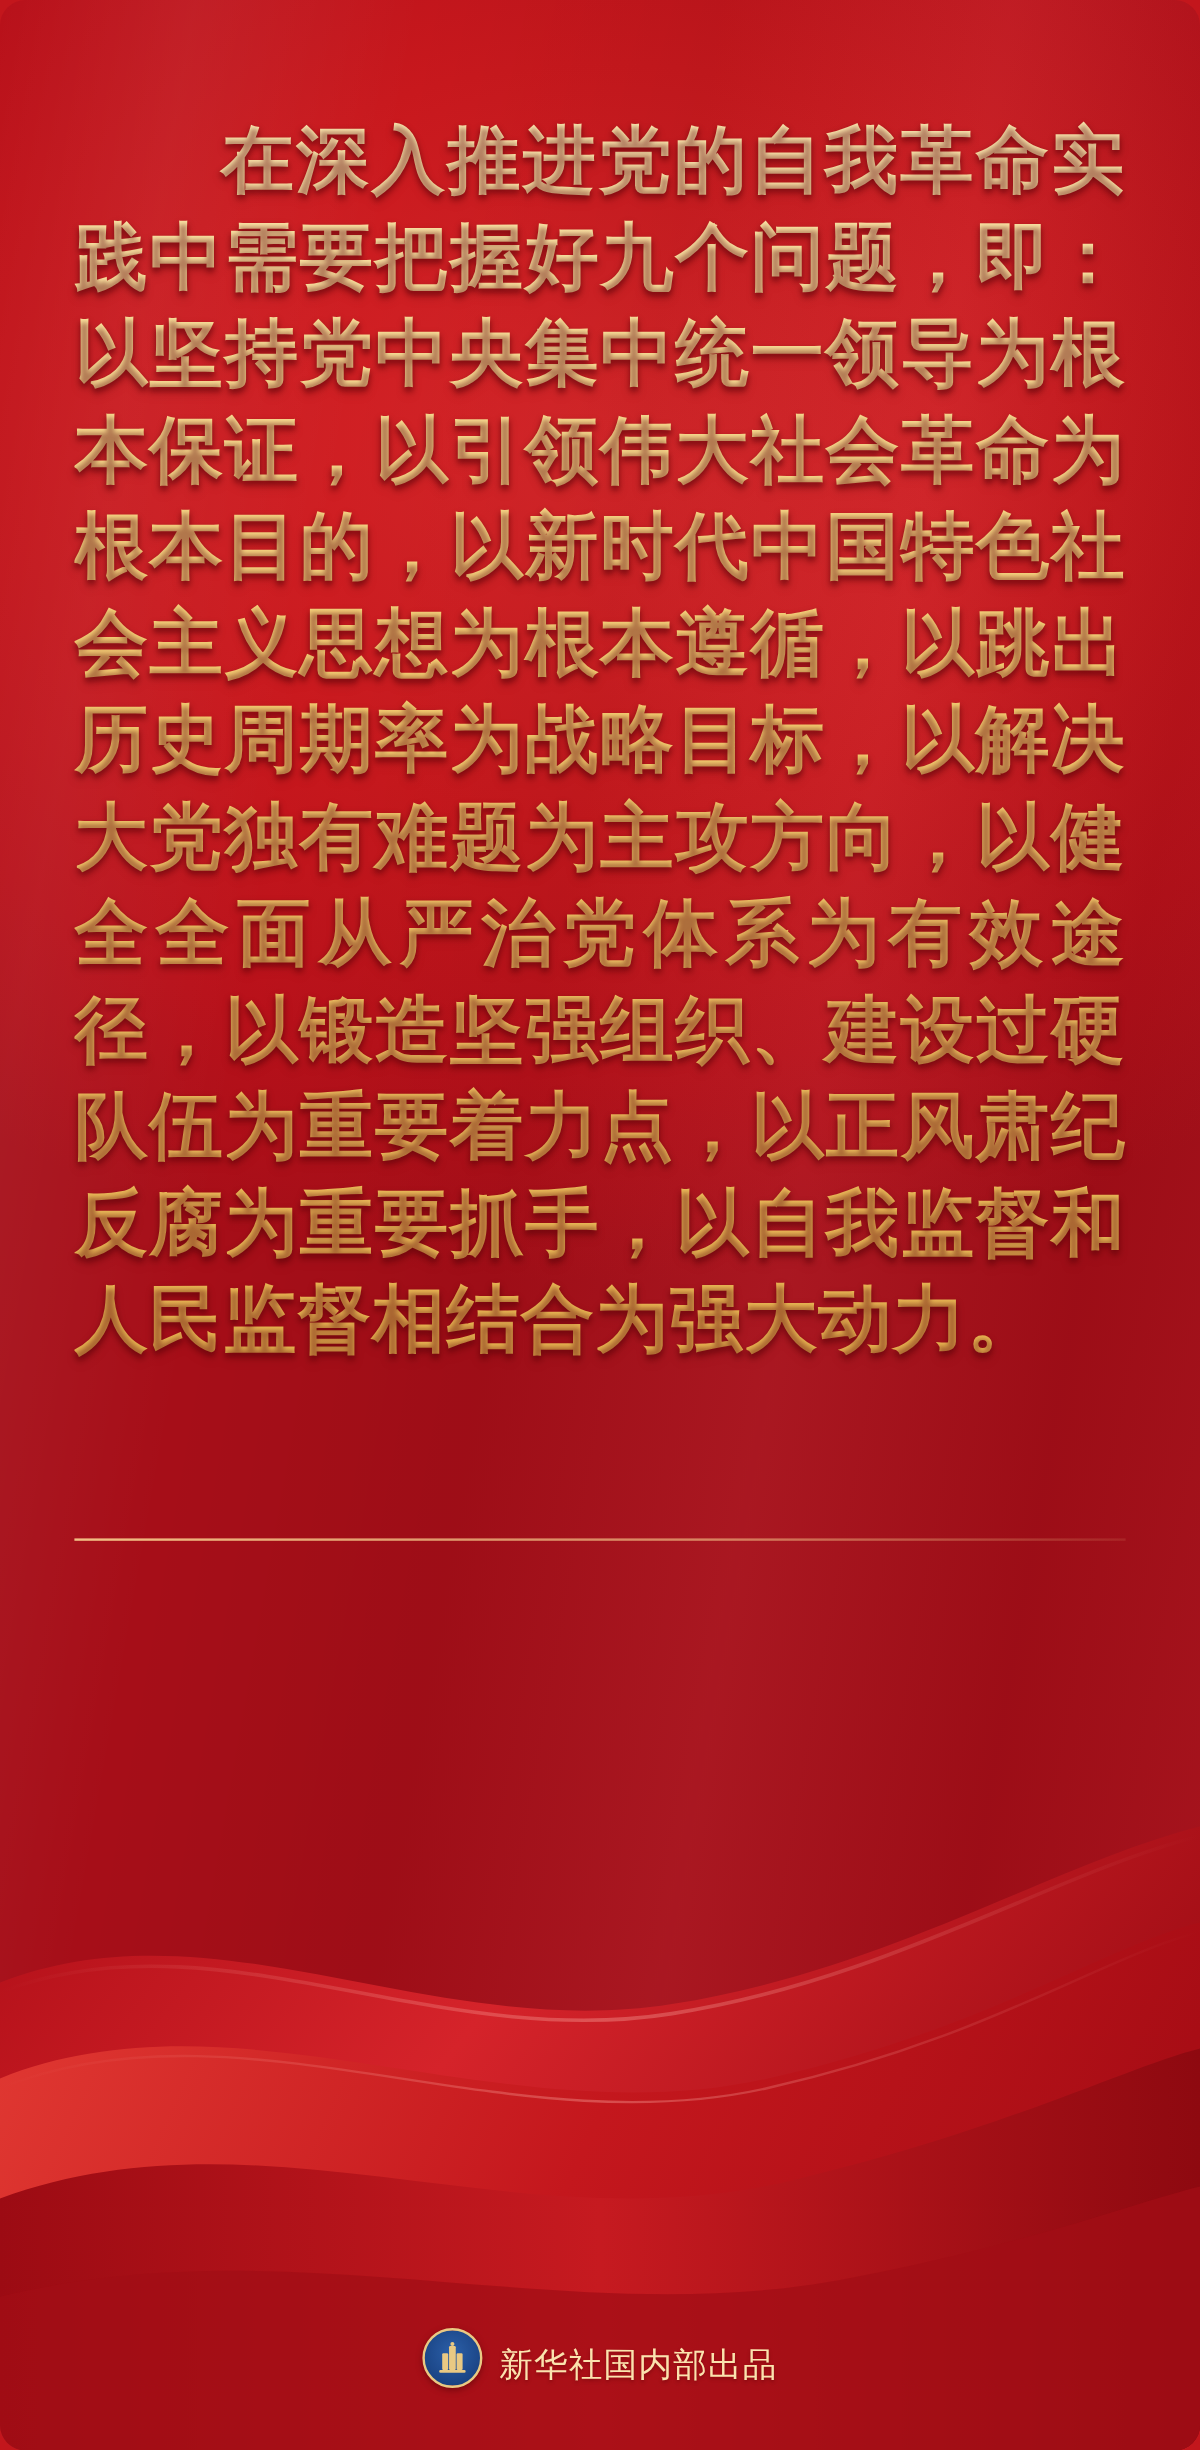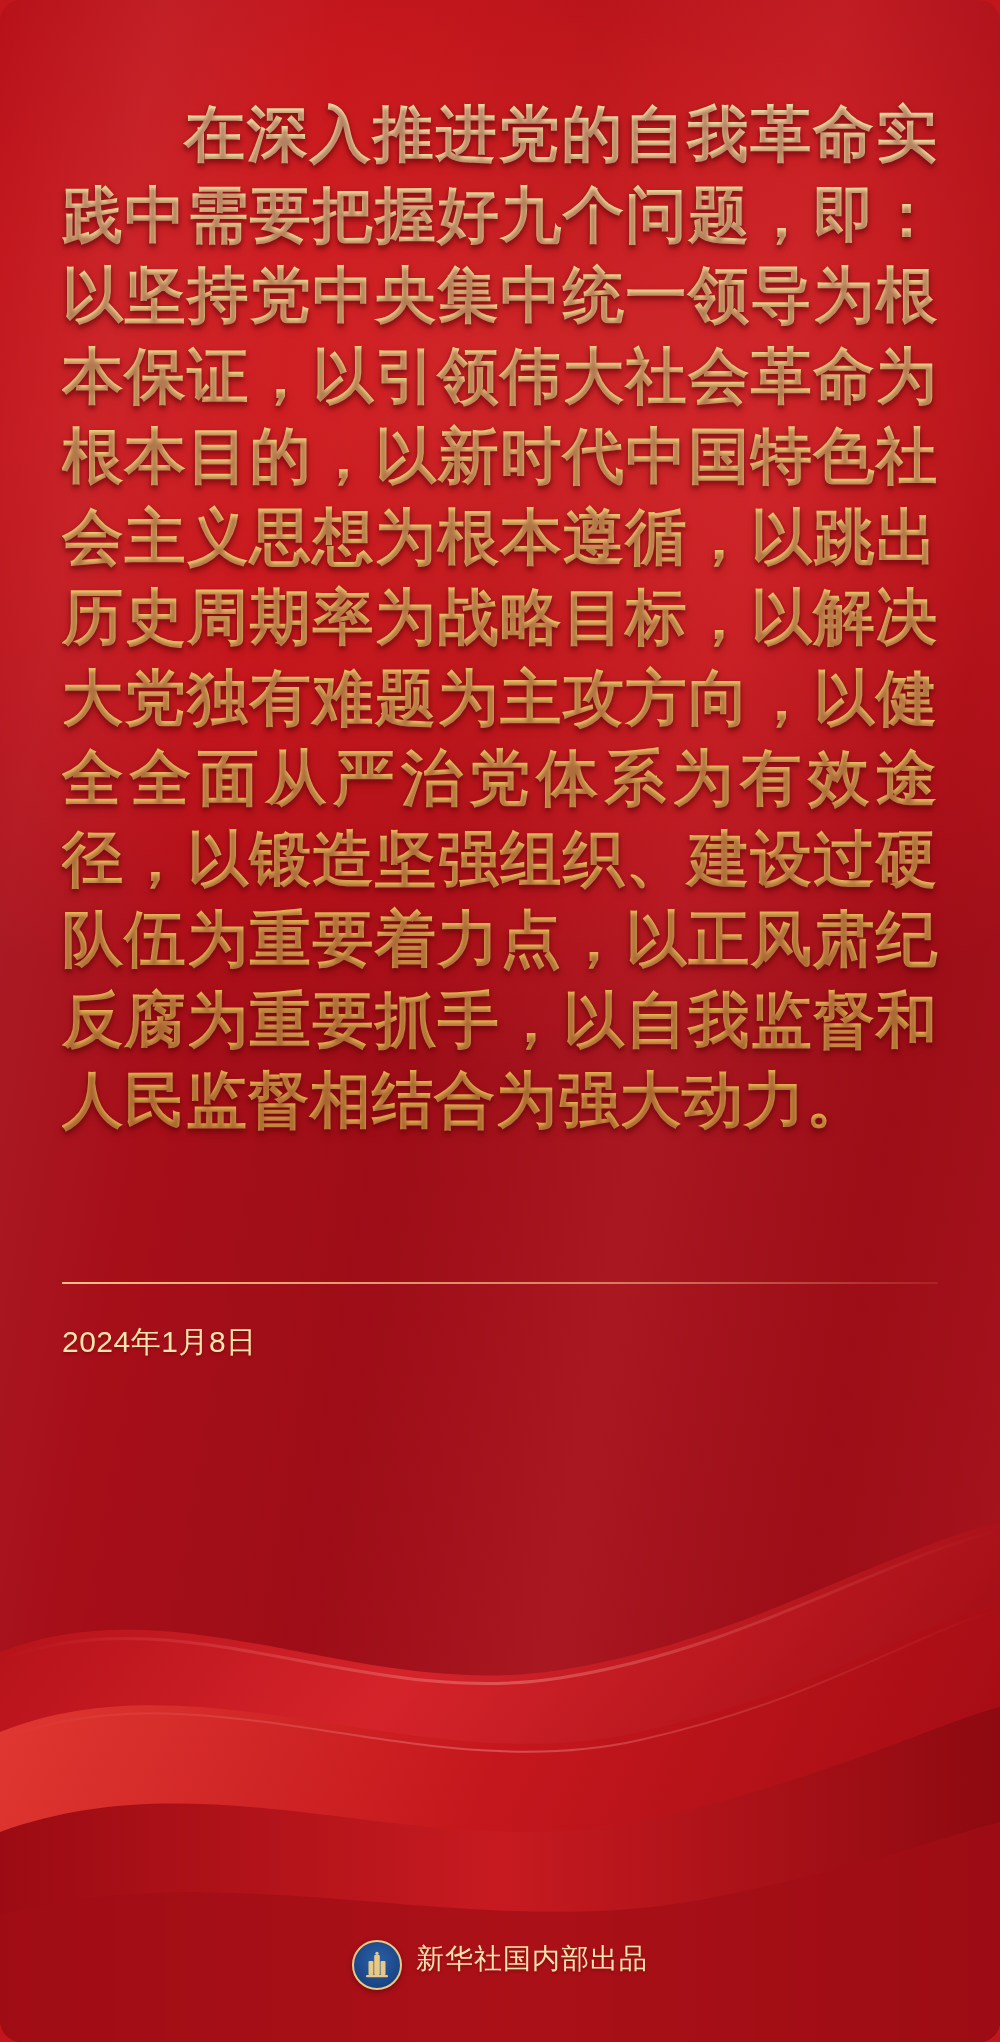--- a/index.html
+++ b/index.html
@@ -99,21 +99,21 @@
     pointer-events: none;
   }
 
   
   .footer {
     position: absolute;
     left: 0;
     right: 0;
     bottom: 52px;
     display: flex;
-    align-items: flex-start;
+    align-items: flex-end;
     justify-content: center;
     gap: 14px;
   }
   .logo-badge {
     width: 46px;
     height: 46px;
     border-radius: 50%;
     background: radial-gradient(circle at 50% 40%, #2b5fa8 0%, #1b4586 70%, #133468 100%);
     border: 2px solid #e9c983;
     box-shadow: 0 2px 5px rgba(70, 4, 6, 0.5);
@@ -134,21 +134,20 @@
 
 <div id="poster">
 
   <div class="sheen"></div>
 
   <div class="quote">在深入推进党的自我革命实践中需要把握好九个问题，即：以坚持党中央集中统一领导为根本保证，以引领伟大社会革命为根本目的，以新时代中国特色社会主义思想为根本遵循，以跳出历史周期率为战略目标，以解决大党独有难题为主攻方向，以健全全面从严治党体系为有效途径，以锻造坚强组织、建设过硬队伍为重要着力点，以正风肃纪反腐为重要抓手，以自我监督和人民监督相结合为强大动力。</div>
 
   <div class="divider"></div>
 
   <div class="caption">
-    <span class="line2">2024年1月8日</span>
   </div>
 
   <svg class="ribbon" viewBox="0 0 1000 640" preserveAspectRatio="none">
     <defs>
       <linearGradient id="rb1" x1="0" y1="0" x2="1" y2="0.4">
         <stop offset="0%" stop-color="#b10f18"></stop>
         <stop offset="45%" stop-color="#d5232a"></stop>
         <stop offset="100%" stop-color="#9e0c14"></stop>
       </linearGradient>
       <linearGradient id="rb2" x1="0" y1="0" x2="1" y2="0.2">

